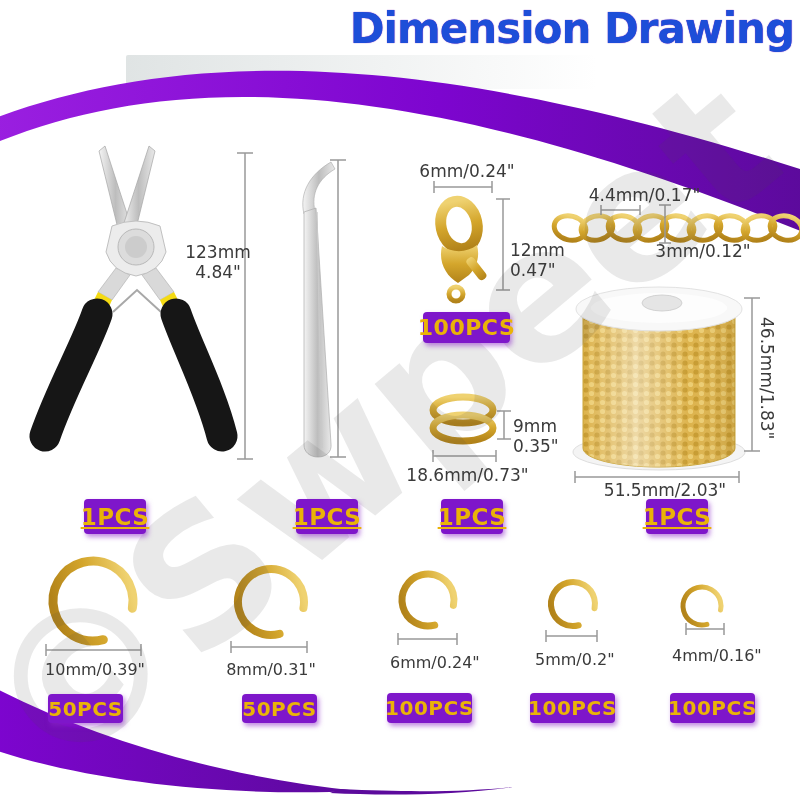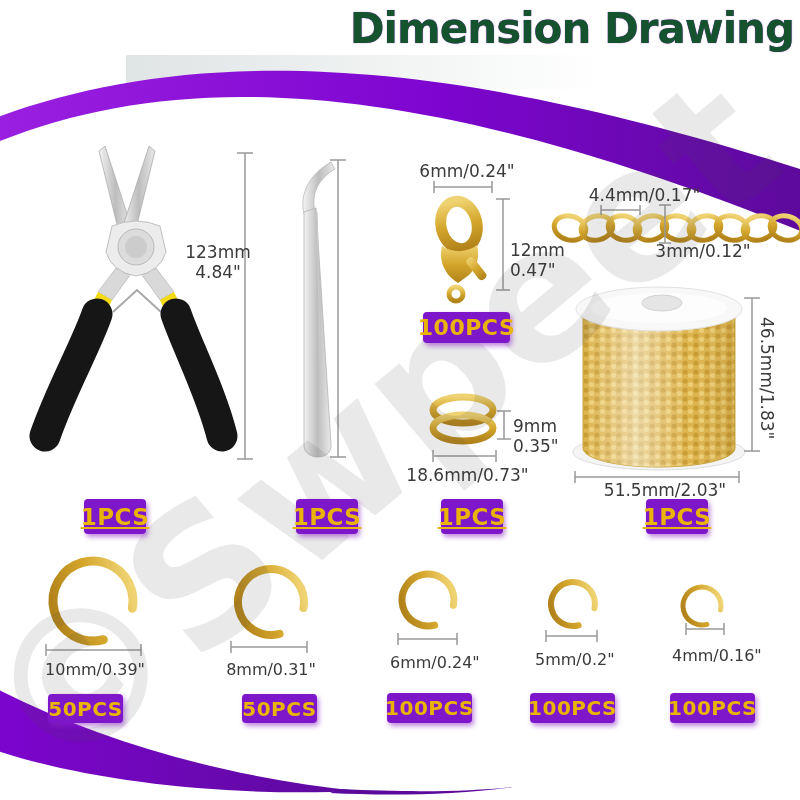--- a/index.html
+++ b/index.html
@@ -1,20 +1,20 @@
 <!DOCTYPE html>
 <html><head>
 <meta charset="utf-8">
 <style>
   html,body{margin:0;padding:0;background:#fff;}
   #stage{position:relative;width:800px;height:800px;overflow:hidden;background:#fff;
          font-family:"DejaVu Sans","Liberation Sans",sans-serif;}
   .abs{position:absolute;}
   #title{top:4px;right:6px;font-size:42px;font-weight:bold;letter-spacing:-1px;
-         color:#14532d;text-shadow:0 0 1px #6d0ab5;z-index:5;}
+         color:#1d4ed8;text-shadow:0 0 1px #6d0ab5;z-index:5;}
   #subtitle-band{left:126px;top:55px;width:674px;height:34px;border-radius:2px;
     background:linear-gradient(90deg,rgba(198,206,206,.55),rgba(255,255,255,0) 70%);z-index:1;}
   #subtitle{left:130px;top:62px;width:666px;text-align:center;font-size:16px;color:#4f4f4f;z-index:5;}
   #watermark{left:-130px;top:320px;width:1020px;text-align:center;transform:rotate(-40deg);
     font-size:185px;font-weight:bold;color:rgba(70,70,70,0.12);white-space:nowrap;z-index:3;pointer-events:none;}
   svg.layer{position:absolute;left:0;top:0;z-index:2;}
   .dim{position:absolute;font-size:17px;line-height:1.2;color:#3a3a3a;text-align:center;z-index:4;}
   .dim.left{text-align:left;}
   .dim.sm{font-size:16px;}
   .vert{writing-mode:vertical-rl;}

